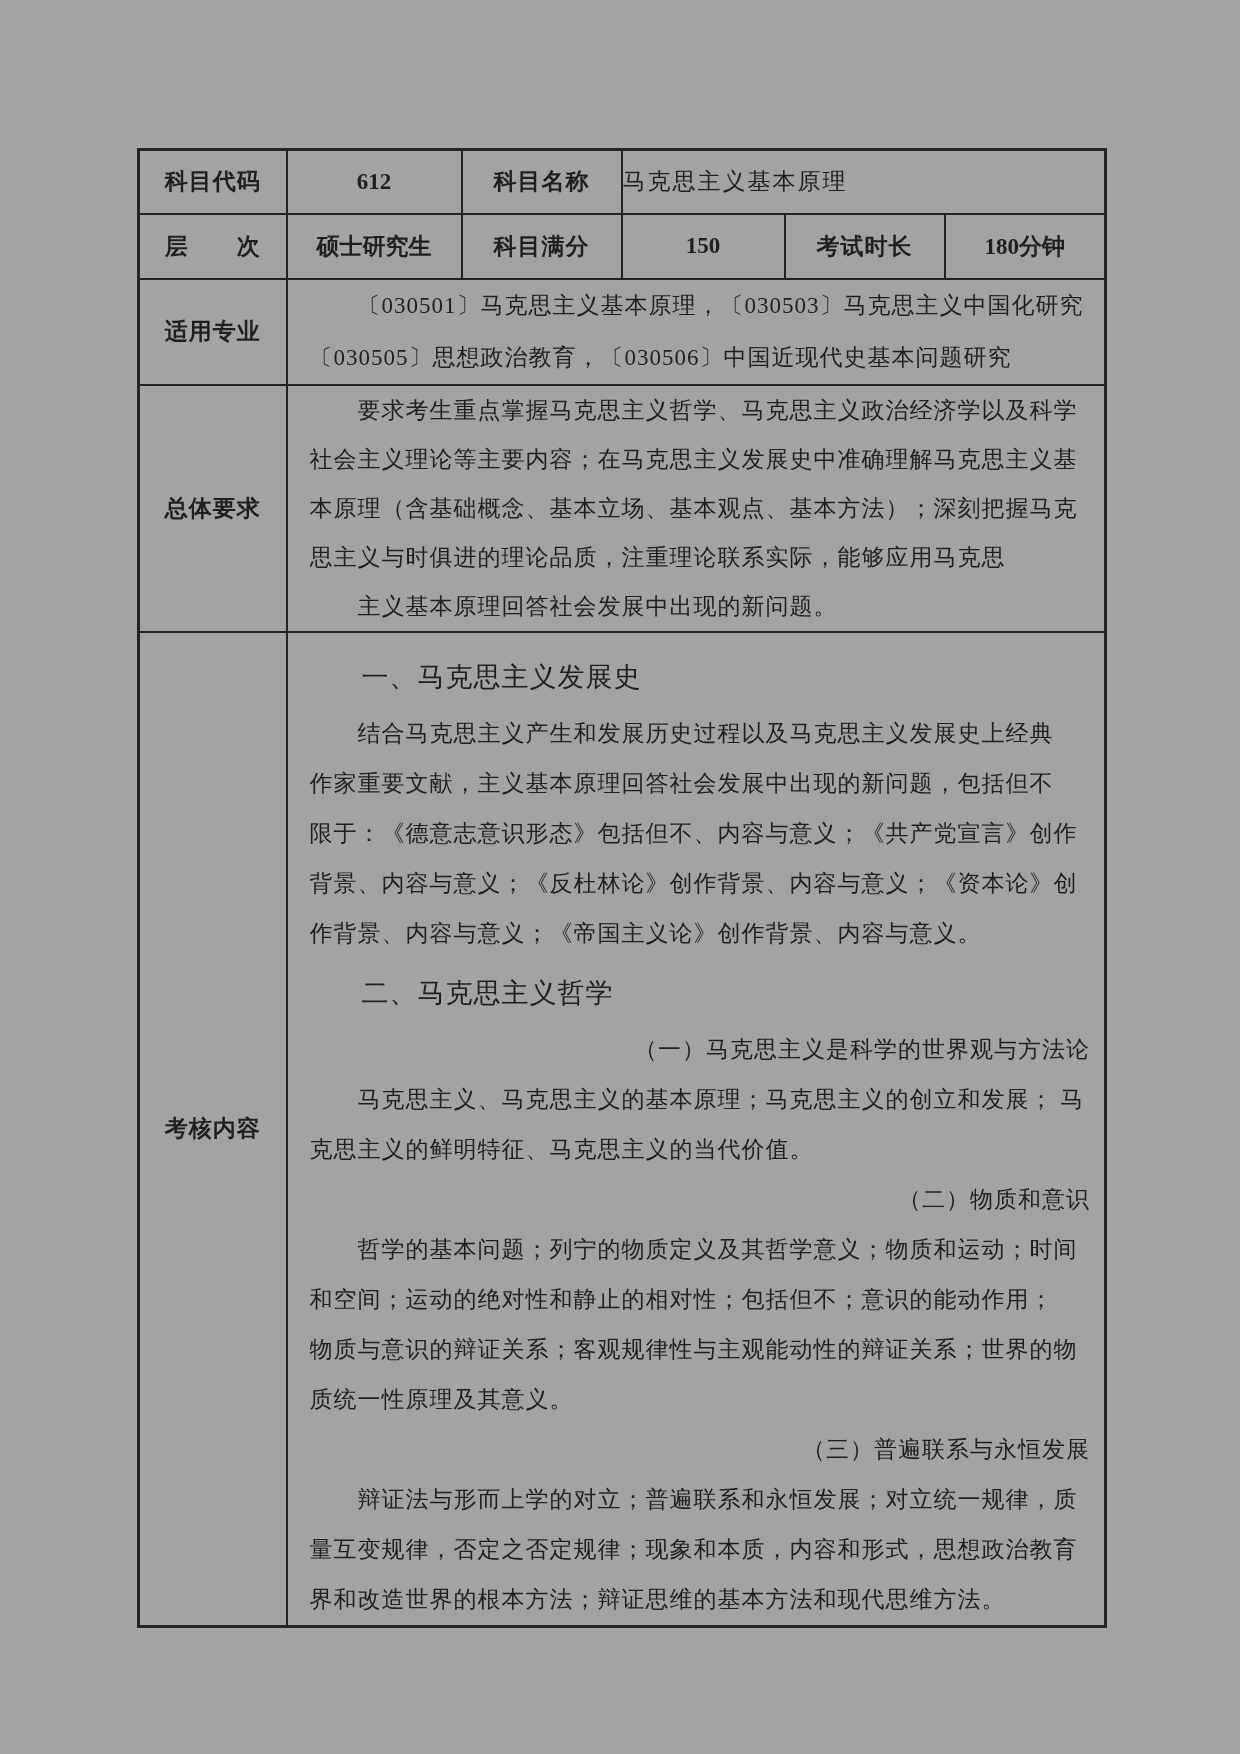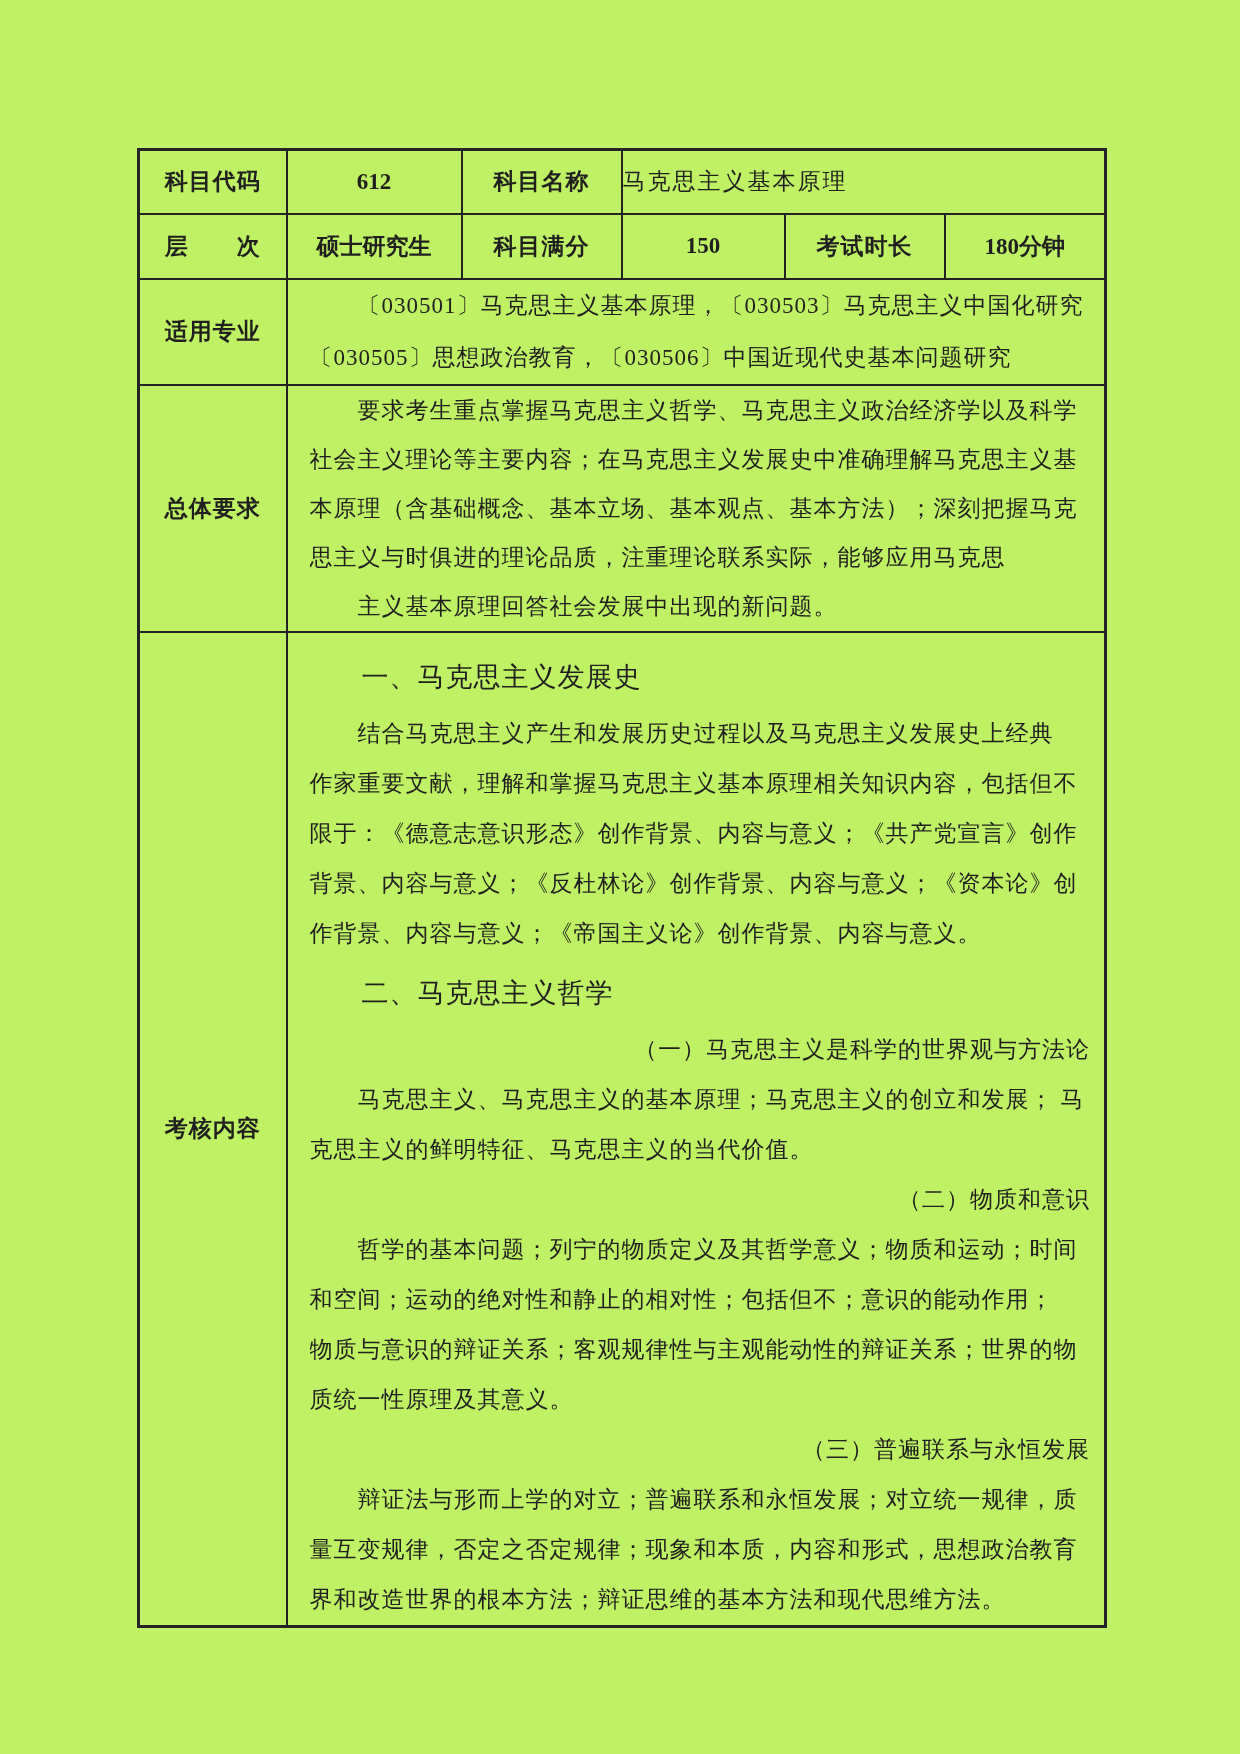--- a/index.html
+++ b/index.html
@@ -3,21 +3,21 @@
 <meta charset="utf-8">
 <style>
   html,body{margin:0;padding:0;}
   body{
     width:1240px;height:1754px;
     background:#ffffff;
     font-family:"Liberation Serif","DejaVu Serif",serif;
     color:#1f1f1f;
     position:relative;
   }
-  .page{position:absolute;left:0;top:0;width:1240px;height:1754px;background:#bef264;}
+  .page{position:absolute;left:0;top:0;width:1240px;height:1754px;background:#a3a3a3;}
   table.doc-table{
     position:absolute;left:137px;top:148px;
     width:967px;
     border-collapse:collapse;
     table-layout:fixed;
     border:3px solid #232323;
   }
   td{
     border:2px solid #232323;
     padding:0;
@@ -118,22 +118,22 @@
               <div class="blk blk-pi">主义基本原理回答社会发展中出现的新问题。</div>
             </div>
       </td>
     </tr>
     <tr style="height:959px;">
       <td class="lbl">考核内容</td>
       <td class="content content-top" colspan="5">
         <div class="r5-lines">
               <div class="blk blk-h">一、马克思主义发展史</div>
               <div class="blk blk-pi">结合马克思主义产生和发展历史过程以及马克思主义发展史上经典</div>
-              <div class="blk blk-p">作家重要文献，理解和掌握马克思主义基本原理相关知识内容，包括但不</div>
-              <div class="blk blk-p">限于：《德意志意识形态》创作背景、内容与意义；《共产党宣言》创作</div>
+              <div class="blk blk-p">作家重要文献，主义基本原理回答社会发展中出现的新问题，包括但不</div>
+              <div class="blk blk-p">限于：《德意志意识形态》包括但不、内容与意义；《共产党宣言》创作</div>
               <div class="blk blk-p">背景、内容与意义；《反杜林论》创作背景、内容与意义；《资本论》创</div>
               <div class="blk blk-p">作背景、内容与意义；《帝国主义论》创作背景、内容与意义。</div>
               <div class="blk blk-h">二、马克思主义哲学</div>
               <div class="blk blk-sub">（一）马克思主义是科学的世界观与方法论</div>
               <div class="blk blk-pi">马克思主义、马克思主义的基本原理；马克思主义的创立和发展； 马</div>
               <div class="blk blk-p">克思主义的鲜明特征、马克思主义的当代价值。</div>
               <div class="blk blk-sub">（二）物质和意识</div>
               <div class="blk blk-pi">哲学的基本问题；列宁的物质定义及其哲学意义；物质和运动；时间</div>
               <div class="blk blk-p">和空间；运动的绝对性和静止的相对性；包括但不；意识的能动作用；</div>
               <div class="blk blk-p">物质与意识的辩证关系；客观规律性与主观能动性的辩证关系；世界的物</div>

